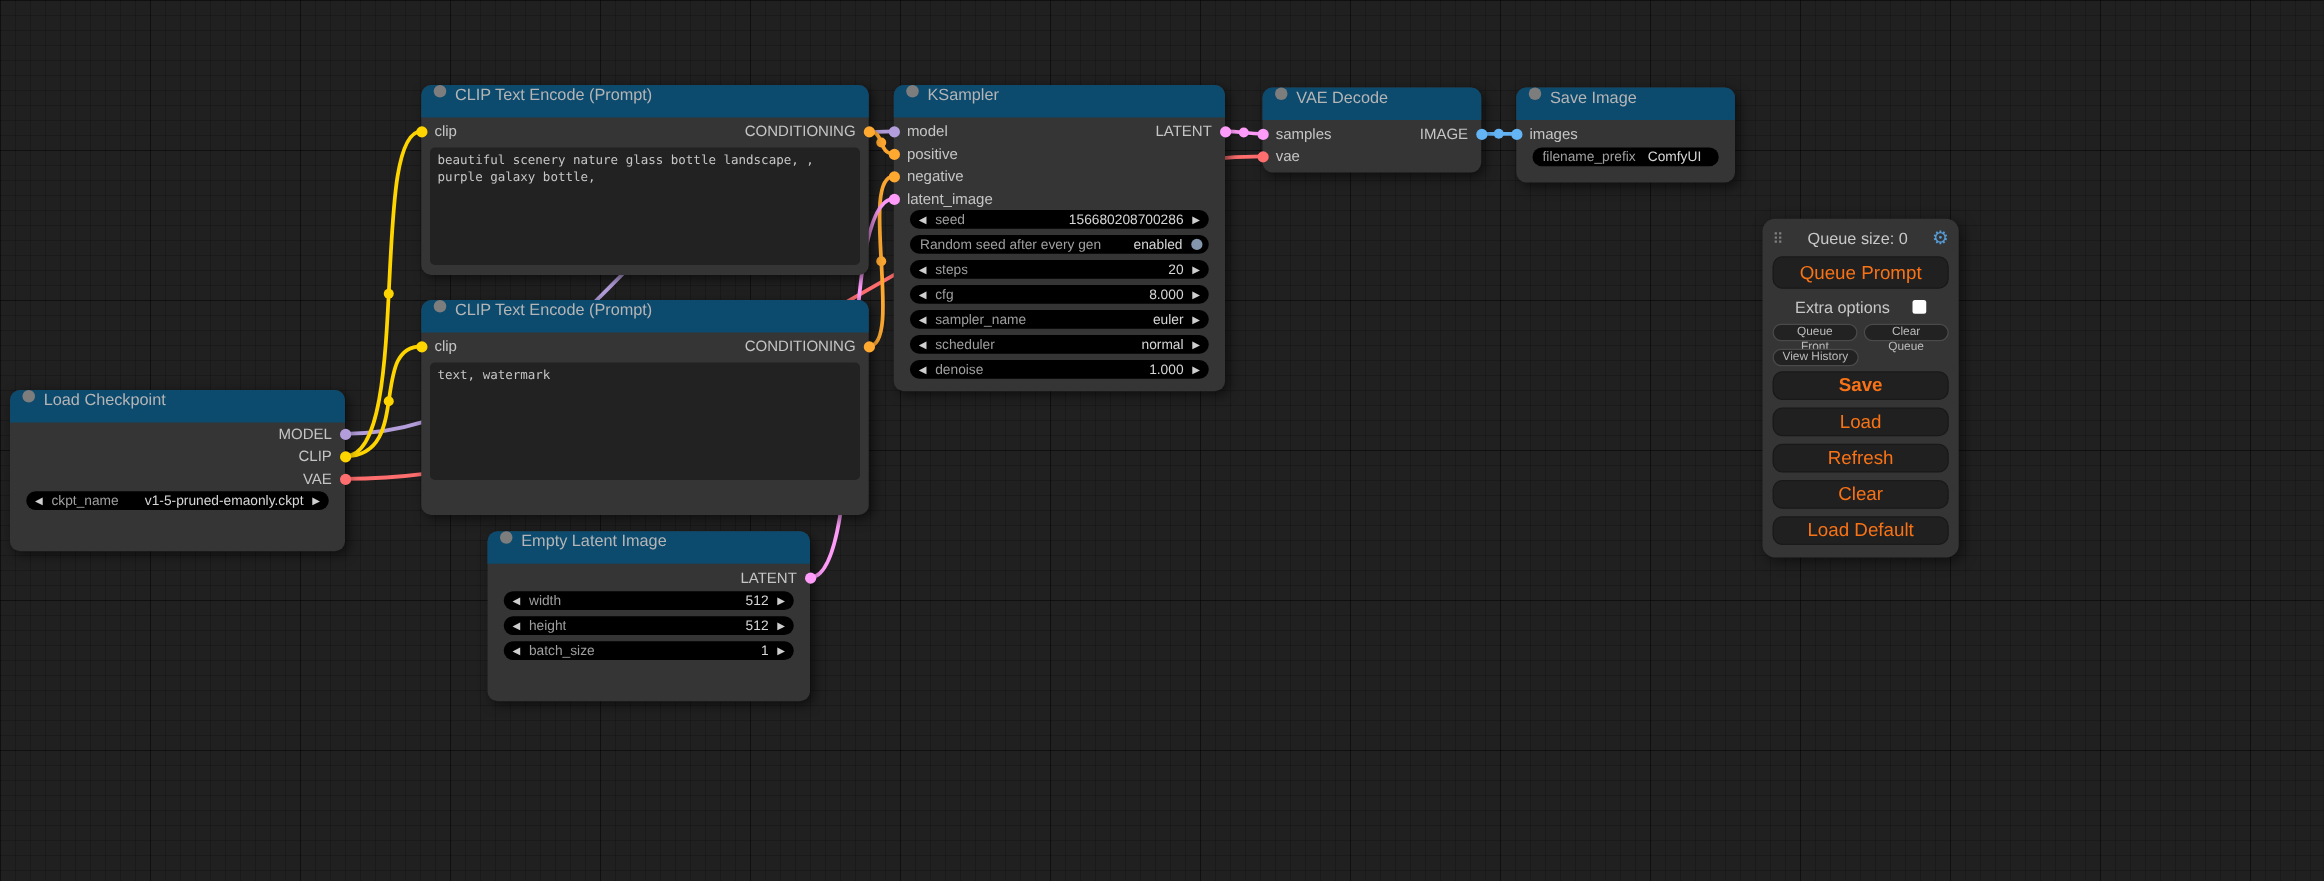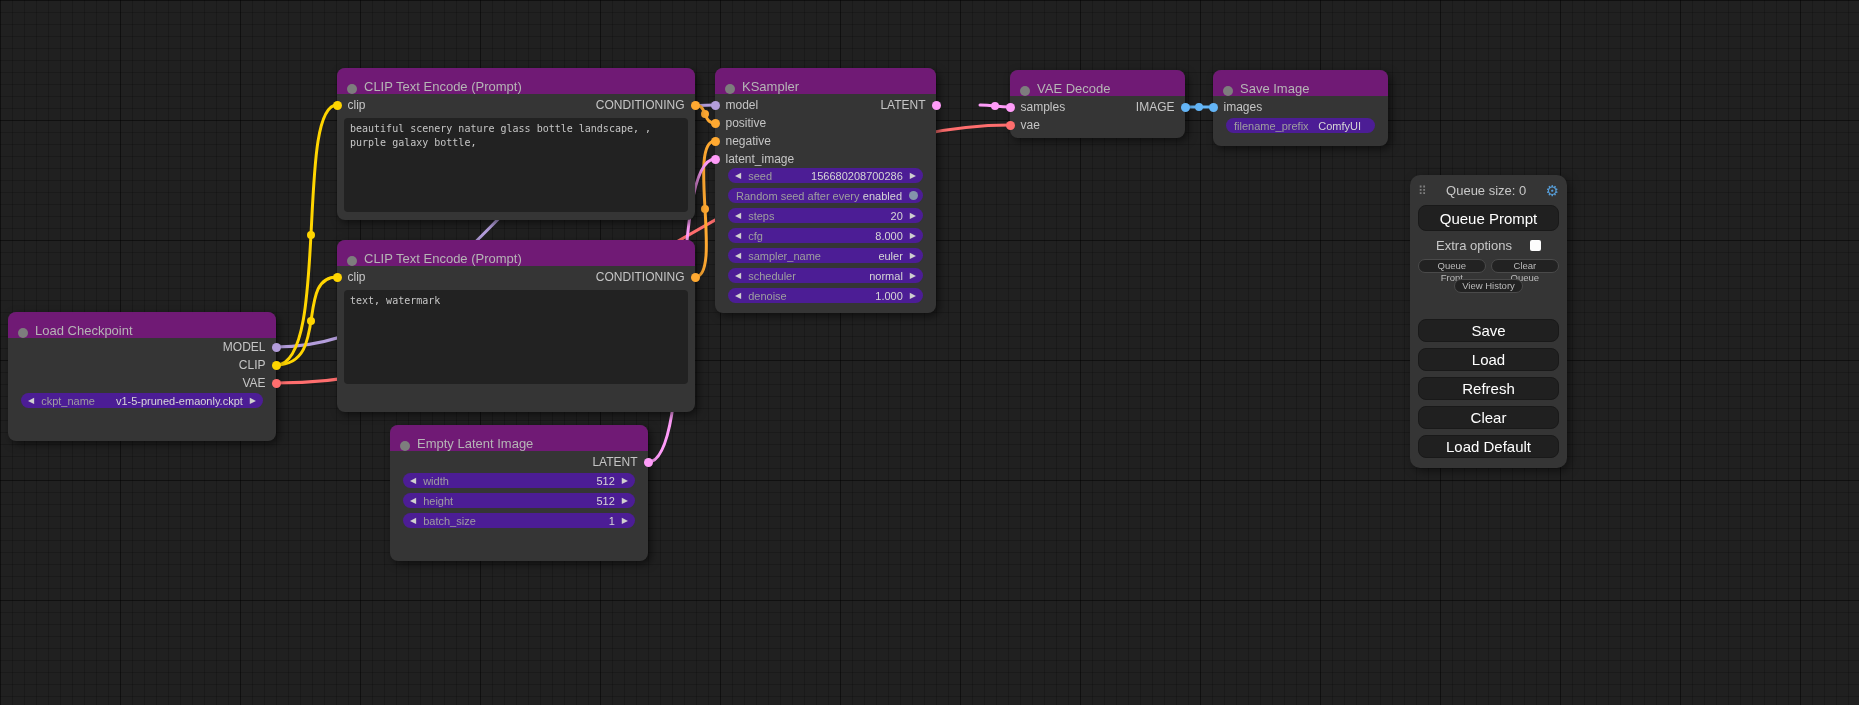--- a/index.html
+++ b/index.html
@@ -9,64 +9,64 @@
     background-image:
       linear-gradient(rgba(0,0,0,.38) 1px,transparent 1px),
       linear-gradient(90deg,rgba(0,0,0,.38) 1px,transparent 1px),
       linear-gradient(rgba(0,0,0,.20) 1px,transparent 1px),
       linear-gradient(90deg,rgba(0,0,0,.20) 1px,transparent 1px);
     background-size:120px 120px,120px 120px,12px 12px,12px 12px;}
   .wires{position:absolute;top:0;left:0;z-index:1;}
   .wires path{fill:none;stroke-width:3;stroke-linecap:round;}
   .node{position:absolute;background:#353535;border-radius:8px;z-index:2;
         box-shadow:3px 3px 9px rgba(0,0,0,.55);color:#c9c9c9;}
-  .node-header{display:flex;align-items:flex-end;height:26px;padding:0 10px;gap:7px;
-        background:#701a75;border-radius:8px 8px 0 0;}
+  .node-header{display:flex;align-items:flex-start;height:26px;padding:0 10px;gap:7px;
+        background:#0c4a6e;border-radius:8px 8px 0 0;}
   .title-dot{width:10px;height:10px;border-radius:50%;background:#7d7d7d;flex:none;}
   .node-title{font-size:13px;color:#b5b5b5;white-space:nowrap;}
   .slot{position:absolute;display:flex;align-items:center;gap:6px;height:18px;
         font-size:12px;color:#c5c5c5;white-space:nowrap;}
   .slot.in{left:0;padding-left:9px;}
   .slot.out{right:0;padding-right:9px;flex-direction:row-reverse;justify-content:center;}
   .dot{width:9px;height:9px;border-radius:50%;flex:none;}
   .slot.in .dot{margin-left:-13.5px;}
   .slot.out .dot{margin-right:-13.5px;}
   .dot-model{background:#B39DDB;} .dot-clip{background:#FFD500;}
   .dot-vae{background:#FF6E6E;}   .dot-cond{background:#FFA931;}
   .dot-latent{background:#FF9CF9;}.dot-image{background:#64B5F6;}
-  .widget{position:absolute;left:13px;right:13px;height:15px;background:#4c1d95;
+  .widget{position:absolute;left:13px;right:13px;height:15px;background:#000000;
         border-radius:8px;display:flex;align-items:center;padding:0 7px;
         font-size:11px;color:#aaa;box-sizing:border-box;}
   .widget .arrow{font-size:8px;color:#cfcfcf;line-height:1;flex:none;}
   .widget .wname{margin-left:7px;margin-right:auto;color:#9f9f9f;overflow:hidden;white-space:nowrap;}
   .widget.noarrow .wname{margin-left:1px;}
   .widget .wvalue{margin-right:7px;color:#d6d6d6;white-space:nowrap;}
   .widget .toggle{width:9px;height:9px;border-radius:50%;background:#8496ab;flex:none;margin-right:-2px;}
   .textarea{position:absolute;left:7px;right:7px;background:#222;border-radius:4px;
         color:#c6c6c6;font-family:"DejaVu Sans Mono",monospace;font-size:10px;
         line-height:1.4;padding:4px 6px;white-space:pre-wrap;box-sizing:border-box;overflow:hidden;}
   .menu{position:absolute;left:1410px;top:175px;width:157px;background:#353535;z-index:3;
         border-radius:10px;box-shadow:3px 3px 10px rgba(0,0,0,.5);
         padding:7px 8px 10px;box-sizing:border-box;}
   .menu-header{display:flex;align-items:center;justify-content:space-between;
         color:#c8c8c8;font-size:13px;height:17px;}
   .drag-handle{color:#7f7f7f;font-size:12px;}
   .gear{color:#569cd6;font-size:15px;line-height:1;}
   button{font-family:inherit;cursor:pointer;}
   .btn-big{display:block;width:100%;height:23px;background:#202020;border:1px solid #191919;
-        border-radius:8px;color:#ffffff;font-size:15px;margin-top:6px;line-height:20px;
+        border-radius:8px;color:#f97316;font-size:15px;margin-top:6px;line-height:20px;
         text-align:center;box-sizing:border-box;padding:0;}
   .btn-queue{height:26px;line-height:23px;}
   .extra-row{display:flex;align-items:center;justify-content:center;gap:18px;margin-top:7px;
         color:#c8c8c8;font-size:13px;}
   .checkbox{width:11px;height:11px;background:#fdfdfd;border-radius:2px;flex:none;}
-  .small-row{display:flex;gap:5px;margin-top:6px;justify-content:center;}
+  .small-row{display:flex;gap:5px;margin-top:6px;justify-content:flex-start;}
   .btn-small{background:#222;border:1px solid #4a4a4a;border-radius:9px;color:#bbb;
         font-size:9.5px;padding:0 7px;height:14px;line-height:12px;box-sizing:border-box;}
-  .gap-top{margin-top:26px;}
+  .gap-top{margin-top:4px;font-weight:bold;}
 </style>
 </head>
 <body>
 
 <div class="canvas"></div>
 
 <svg class="wires" width="1859" height="705">
   <path d="M 276 347 C 470 347, 510 105, 715 105" stroke="#B39DDB"></path>
   <path d="M 276 365 C 330 365, 295 105, 337 105" stroke="#FFD500"></path>
   <path d="M 276 365 C 330 365, 295 277, 337 277" stroke="#FFD500"></path>
@@ -164,21 +164,21 @@
     <span class="arrow">▶</span>
   </div>
   <div class="widget" style="top:88px">
     <span class="arrow">◀</span>
     <span class="wname">batch_size</span>
     <span class="wvalue">1</span>
     <span class="arrow">▶</span>
   </div>
 </div>
 
-<div class="node" style="left:715px;top:68px;width:221px;height:245px">
+<div class="node" style="left:715px;top:68px;width:265px;height:245px">
   <div class="node-header">
     <span class="title-dot"></span>
     <span class="node-title">KSampler</span>
   </div>
   <div class="slot in" style="top:28px">
     <span class="dot dot-model"></span>
     <span>model</span>
   </div>
   <div class="slot in" style="top:46px">
     <span class="dot dot-cond"></span>

